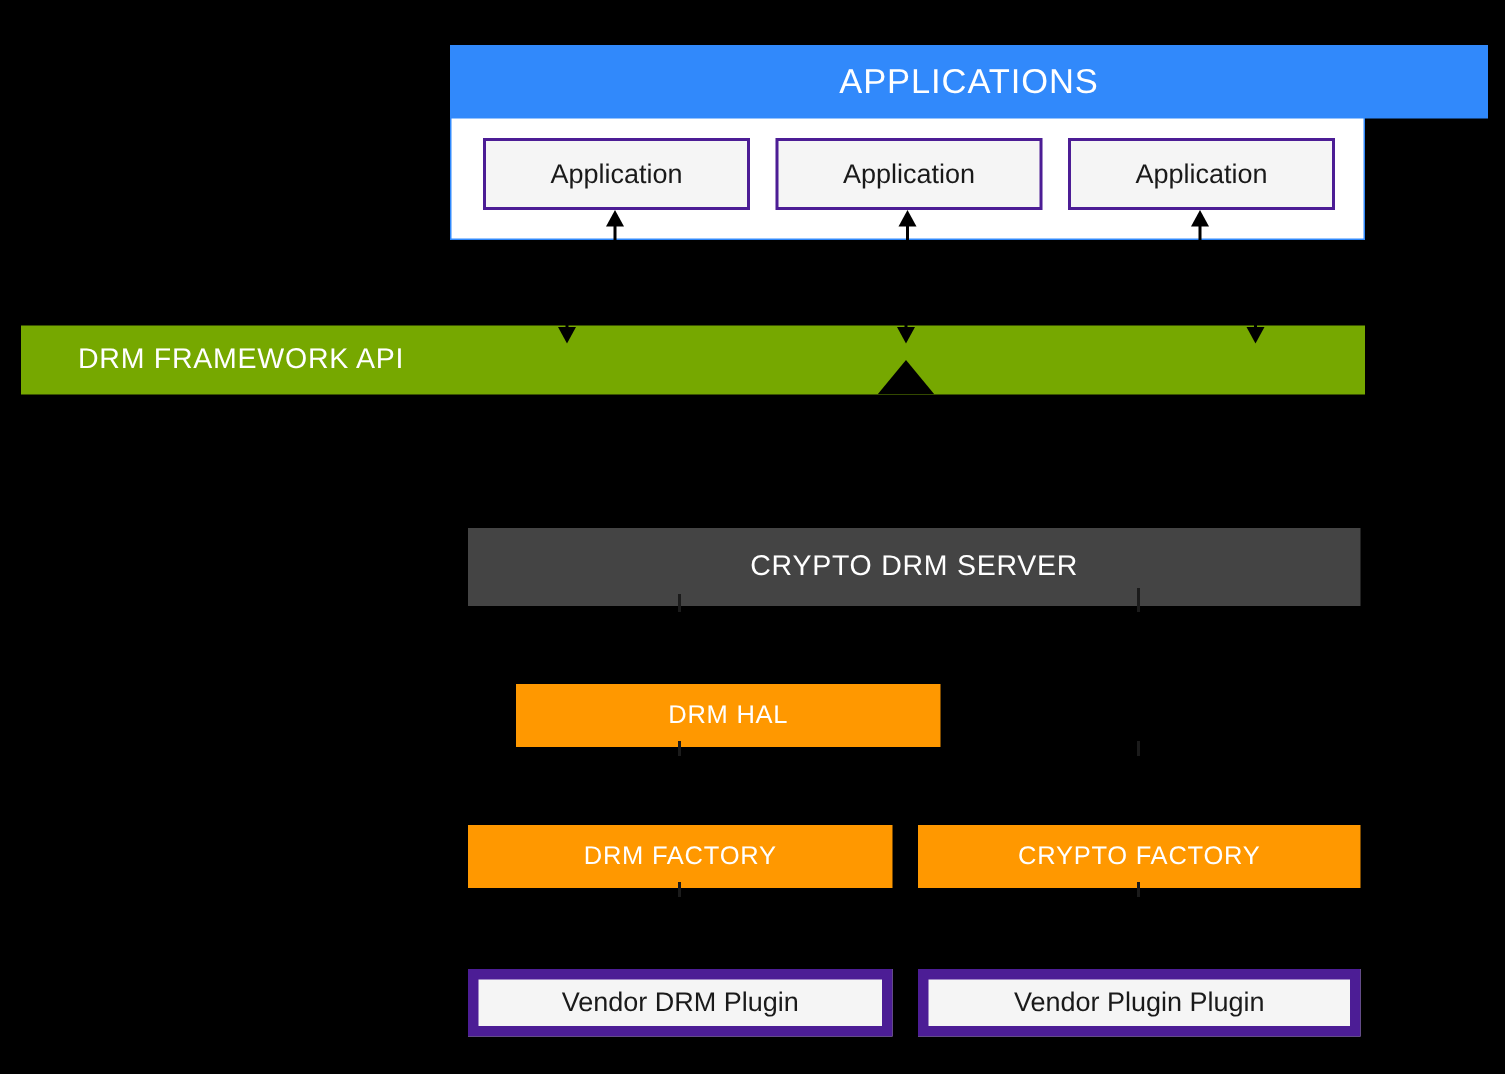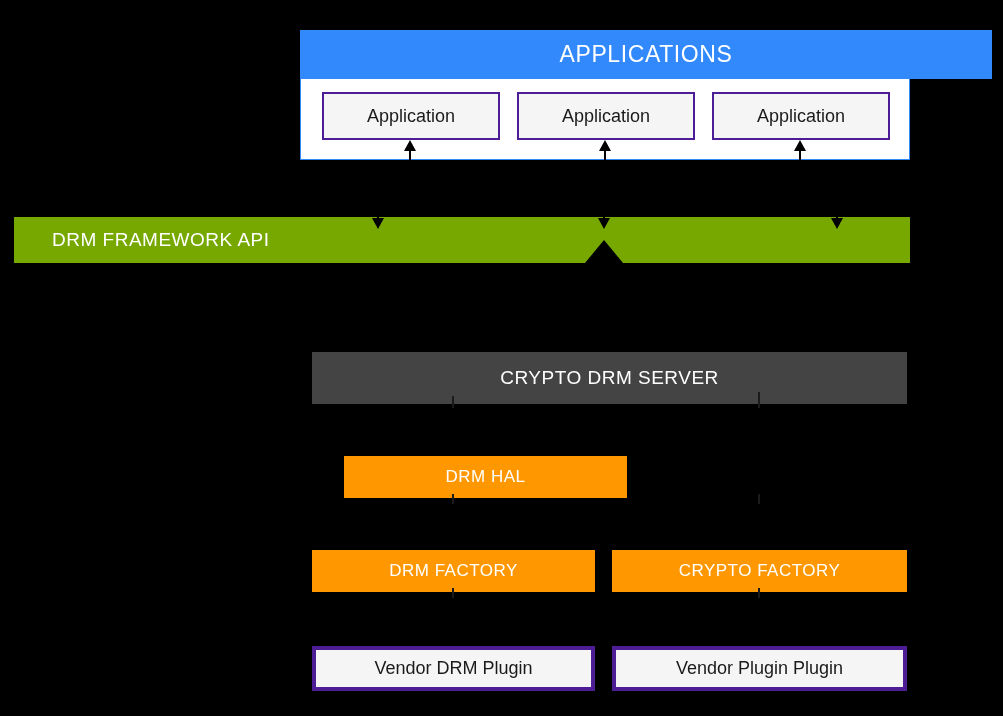--- a/index.html
+++ b/index.html
@@ -133,21 +133,21 @@
   .drm-hal        { left: 312px; top: 456px; width: 283px; margin-left: 32px; }
   .crypto-hal     { left: 612px; top: 456px; width: 295px; }
   .drm-factory    { left: 312px; top: 550px; width: 283px; }
   .crypto-factory { left: 612px; top: 550px; width: 295px; }
 
   
   .plugin-box {
     position: absolute;
     height: 45px;
     background: #f5f5f5;
-    border: 4px solid #4c1d95;
+    border: 7px solid #4c1d95;
     color: #1a1a1a;
     display: flex;
     align-items: center;
     justify-content: center;
     font-size: 18px;
     font-weight: 400;
     box-sizing: border-box;
   }
   .vendor-drm    { left: 312px; top: 646px; width: 283px; }
   .vendor-crypto { left: 612px; top: 646px; width: 295px; }

